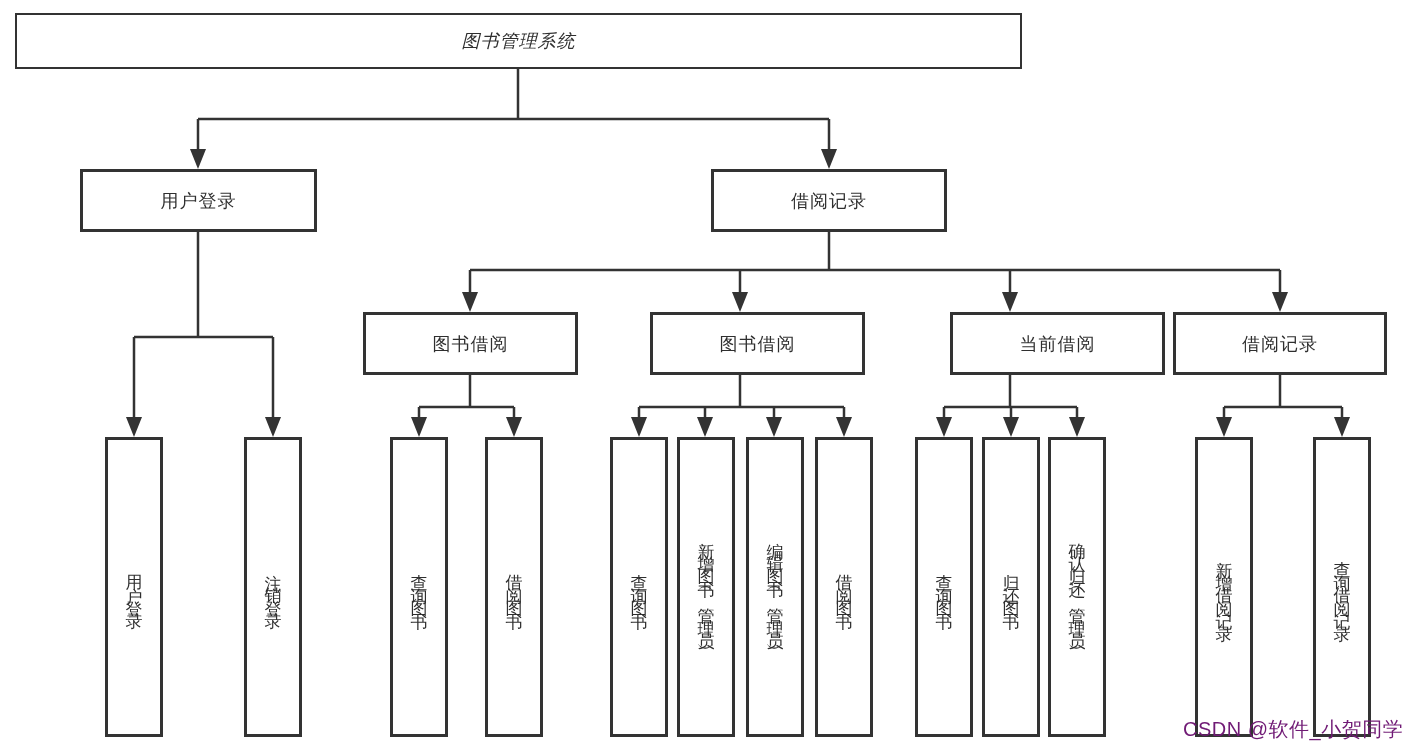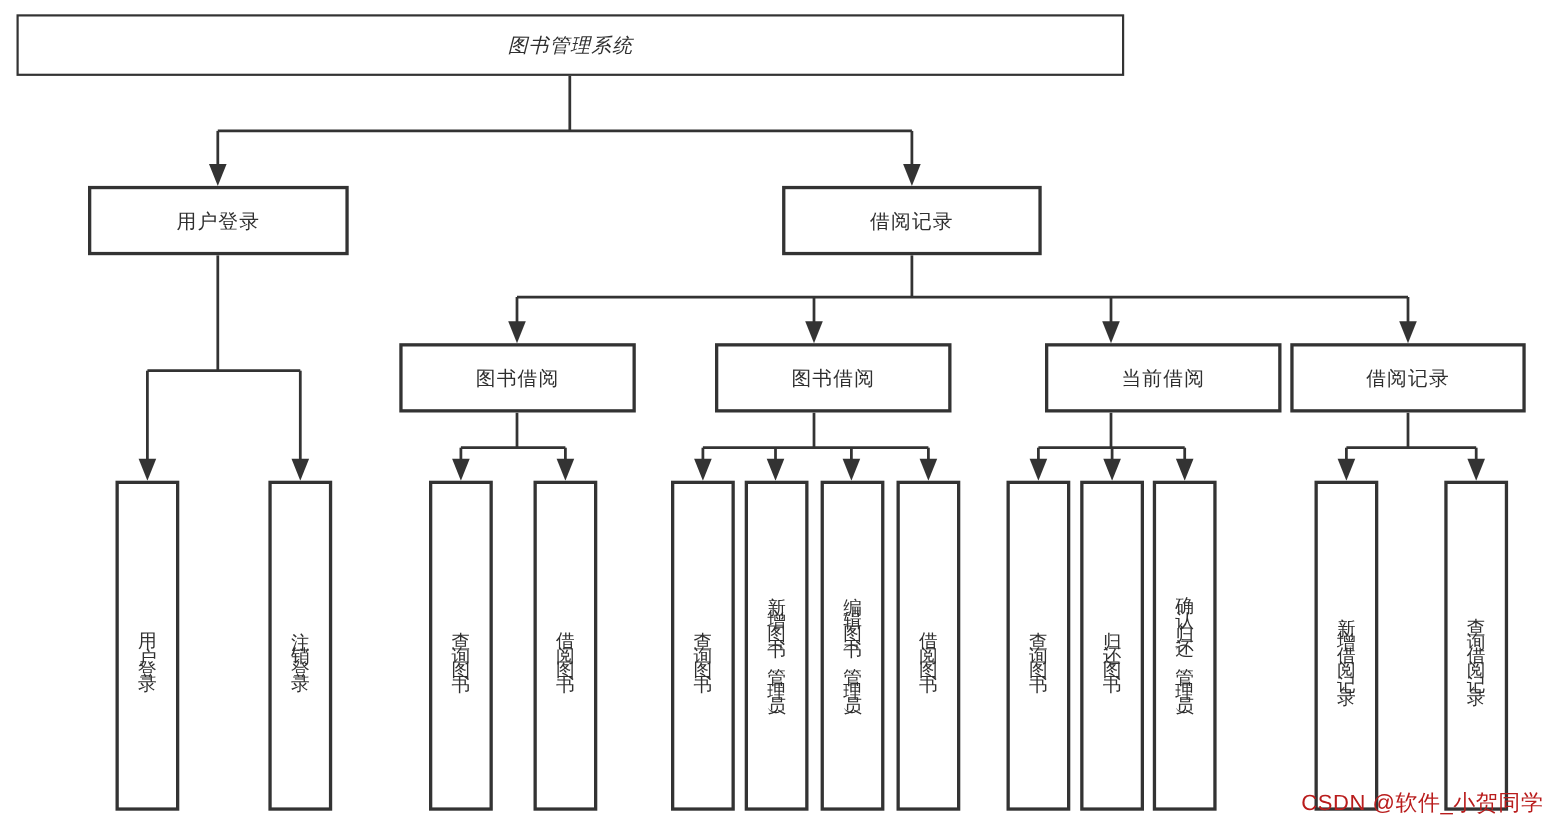--- a/index.html
+++ b/index.html
@@ -55,21 +55,21 @@
     letter-spacing: 13px;
     color: #2f2f2f;
     line-height: 1;
     white-space: nowrap;
   }
   .watermark {
     position: absolute;
     left: 1183px;
     top: 716px;
     font-size: 20px;
-    color: #b91c1c;
+    color: #701a75;
     letter-spacing: 0.5px;
     z-index: 5;
     white-space: nowrap;
   }
 </style>
 </head>
 <body>
 
 <div class="canvas">
 

